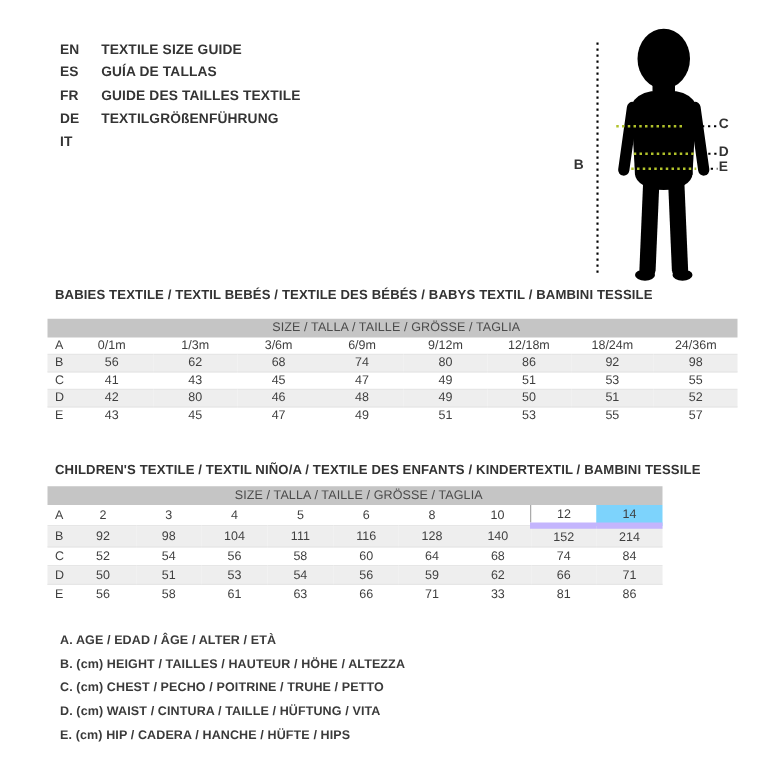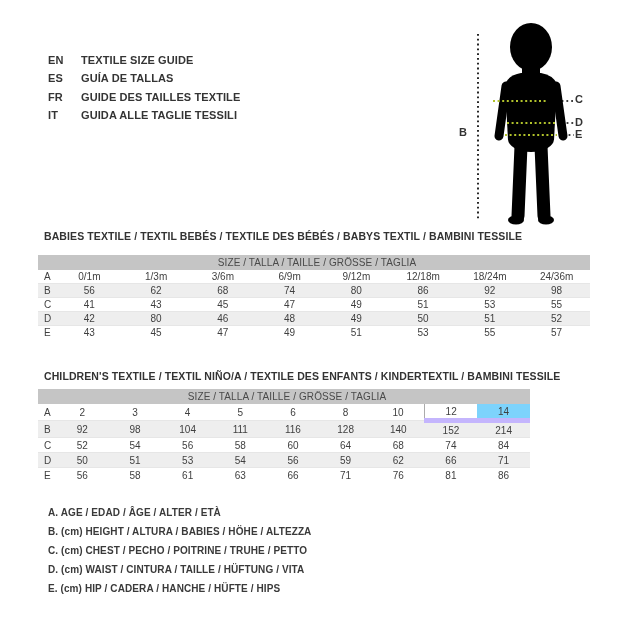--- a/index.html
+++ b/index.html
@@ -1,21 +1,21 @@
 <!DOCTYPE html>
 <html><head>
 <meta charset="utf-8">
 <style>
   html,body{margin:0;padding:0;background:#fff;}
   .canvas{
     position:relative;width:620px;height:620px;background:#ffffff;overflow:hidden;
     font-family:"Liberation Sans", sans-serif;color:#3d3d3d;
   }
   
-  .lang-list{position:absolute;left:48px;top:31px;margin-top:20px;}
+  .lang-list{position:absolute;left:48px;top:31px;}
   .lang-row{display:flex;line-height:18.4px;font-size:11px;font-weight:700;color:#343434;letter-spacing:.1px;}
   .lang-code{width:33px;flex:0 0 33px;}
   
   .figure{position:absolute;left:455px;top:20px;width:160px;height:210px;}
   .figure svg{position:absolute;left:0;top:0;}
   .measure-label{position:absolute;font-size:11px;font-weight:600;color:#333;}
   .lbl-b{left:4px;top:106px;}
   .lbl-c{left:120px;top:73px;}
   .lbl-d{left:120px;top:96px;}
   .lbl-e{left:120px;top:108px;}
@@ -54,22 +54,25 @@
       </div>
       <div class="lang-row">
         <span class="lang-code">ES</span>
         <span class="lang-label">GUÍA DE TALLAS</span>
       </div>
       <div class="lang-row">
         <span class="lang-code">FR</span>
         <span class="lang-label">GUIDE DES TAILLES TEXTILE</span>
       </div>
       <div class="lang-row">
+        <span class="lang-code">DE</span>
+        <span class="lang-label">TEXTILGRÖßENFÜHRUNG</span>
+      </div>
+      <div class="lang-row">
         <span class="lang-code">IT</span>
-        <span class="lang-label">GUIDA ALLE TAGLIE TESSILI</span>
       </div>
     </div>
 
   <div class="figure">
     <svg width="140" height="210" viewBox="0 0 140 210">
 
       <g fill="#000000" stroke="none">
         <ellipse cx="76" cy="27" rx="21" ry="24"></ellipse>
         <rect x="67" y="42" width="18" height="16"></rect>
         <path d="M50,64 Q54,55 66,53 L86,53 Q98,55 102,64 L99,120 Q76,130 53,120 Z"></path>
@@ -231,28 +234,28 @@
           <td>71</td>
         </tr>
         <tr>
           <td class="rowlabel">E</td>
           <td>56</td>
           <td>58</td>
           <td>61</td>
           <td>63</td>
           <td>66</td>
           <td>71</td>
-          <td>76</td>
+          <td>33</td>
           <td>81</td>
           <td>86</td>
         </tr>
       </tbody>
   </table>
 
   <div class="legend" id="legend">
       <div class="legend-line">A. AGE / EDAD / ÂGE / ALTER / ETÀ</div>
-      <div class="legend-line">B. (cm) HEIGHT / ALTURA / BABIES / HÖHE / ALTEZZA</div>
+      <div class="legend-line">B. (cm) HEIGHT / TAILLES / HAUTEUR / HÖHE / ALTEZZA</div>
       <div class="legend-line">C. (cm) CHEST / PECHO / POITRINE / TRUHE / PETTO</div>
       <div class="legend-line">D. (cm) WAIST / CINTURA / TAILLE / HÜFTUNG / VITA</div>
       <div class="legend-line">E. (cm) HIP / CADERA / HANCHE / HÜFTE / HIPS</div>
     </div>
 
 </div>
 
 </body></html>

